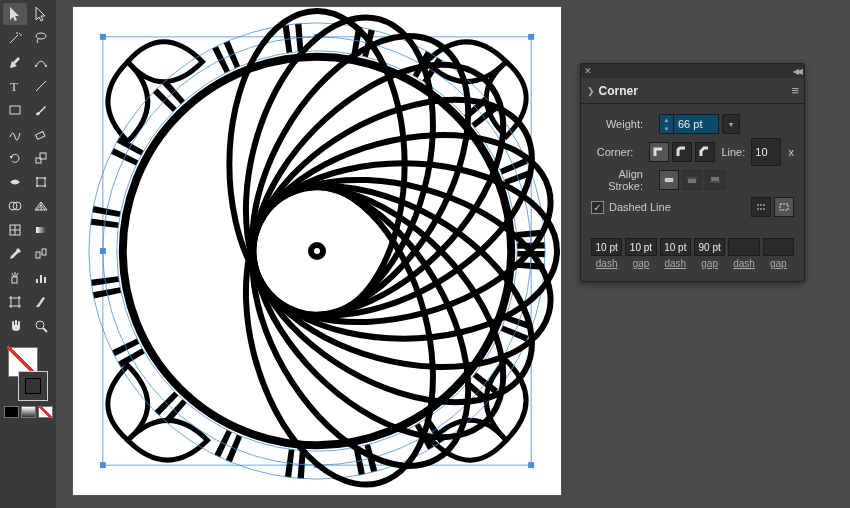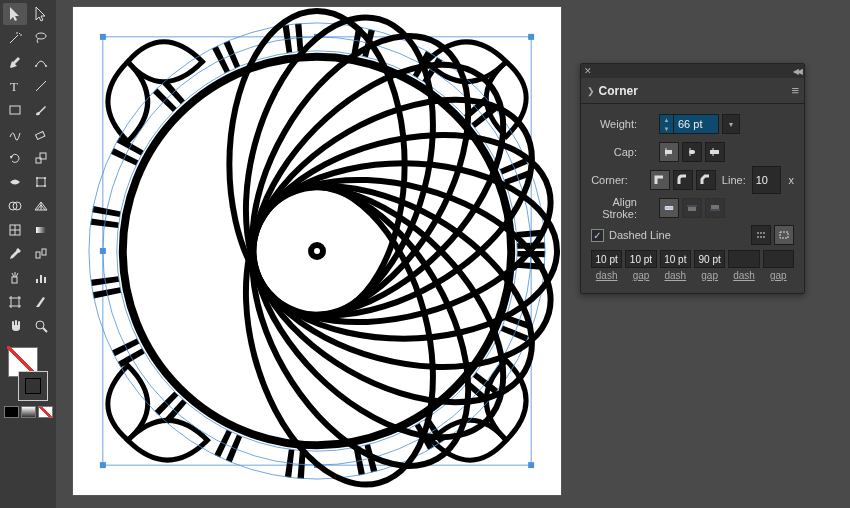--- a/index.html
+++ b/index.html
@@ -104,21 +104,21 @@
     padding: 0 6px;
   }
   .panel-title { font-weight: bold; font-size: 12px; color: #e8e8e8; }
   .panel-title-chevron { margin-right:4px; font-size:9px; color:#aaa;}
   .panel-menu { margin-left:auto; color:#aaa; font-size:13px; cursor:pointer; letter-spacing:-1px;}
   .panel-body { padding: 8px 10px 12px; }
   .row {
     display:flex; align-items:center; height: 24px; margin-bottom: 4px;
   }
   .row-label {
-    width: 68px; text-align: right; padding-right: 22px; color:#ccc;
+    width: 68px; text-align: right; padding-right: 16px; color:#ccc;
   }
   .stepper {
     width: 60px; height: 20px;
     background: #0c4a6e; border: 1px solid #1c1c1c;
     display:flex; align-items:center;
   }
   .stepper .arrows {
     width: 14px; height:100%;
     display:flex; flex-direction:column;
     border-right:1px solid #1c1c1c;
@@ -148,21 +148,21 @@
   }
   .checkbox {
     width:13px; height:13px; border:1px solid #888; background:#2a2a2a;
     margin-right:5px; display:flex; align-items:center; justify-content:center;
     font-size:10px; color:#aac8ff;
   }
   .dash-align-row{display:flex;align-items:center;margin-top:4px;height:22px;}
   .dash-align-row .btn-group{margin-left:auto;}
   .dash-inputs {
     display:grid; grid-template-columns:repeat(6,1fr); gap:3px;
-    margin-top:4px;
+    margin-top:20px;
   }
   .dash-inputs .cell{display:flex;flex-direction:column;align-items:center;gap:2px;}
   .dash-field{
     width:100%;height:18px;background:#2a2a2a;border:1px solid #1c1c1c;
     font-size:10px;color:#eee;display:flex;align-items:center;justify-content:center;
   }
   .dash-sub{font-size:10px;color:#aaa;text-decoration:underline;}
   .x-suffix{margin-left:4px;color:#ccc;}
 
   .close-x{cursor:pointer;}
@@ -417,43 +417,20 @@
       <div class="stepper">
         <div class="arrows">
             <span>▲</span>
             <span>▼</span>
           </div>
         <div class="val">66 pt</div>
       </div>
       <div class="dd-caret">▾</div>
     </div>
     <div class="row">
-      <div class="row-label">Cap:</div>
-      <div class="btn-group">
-        <div class="icon-btn active">
-            <svg viewBox="0 0 12 12">
-              <rect x="2" y="4" width="7" height="4" fill="#ddd"></rect>
-              <line x1="3" y1="2" x2="3" y2="10" stroke="#ddd"></line>
-            </svg>
-          </div>
-        <div class="icon-btn">
-            <svg viewBox="0 0 12 12">
-              <rect x="3" y="4" width="6" height="4" rx="2" fill="#ddd"></rect>
-              <line x1="4" y1="2" x2="4" y2="10" stroke="#ddd"></line>
-            </svg>
-          </div>
-        <div class="icon-btn">
-            <svg viewBox="0 0 12 12">
-              <rect x="1" y="4" width="9" height="4" fill="#ddd"></rect>
-              <line x1="4" y1="2" x2="4" y2="10" stroke="#ddd"></line>
-            </svg>
-          </div>
-      </div>
-    </div>
-    <div class="row">
       <div class="row-label">Corner:</div>
       <div class="btn-group">
         <div class="icon-btn active">
             <svg viewBox="0 0 12 12">
               <path d="M2 10V3h7" fill="none" stroke="#ddd" stroke-width="3"></path>
             </svg>
           </div>
         <div class="icon-btn">
             <svg viewBox="0 0 12 12">
               <path d="M2 10V5q0-3 3-3h4" fill="none" stroke="#ddd" stroke-width="3"></path>

